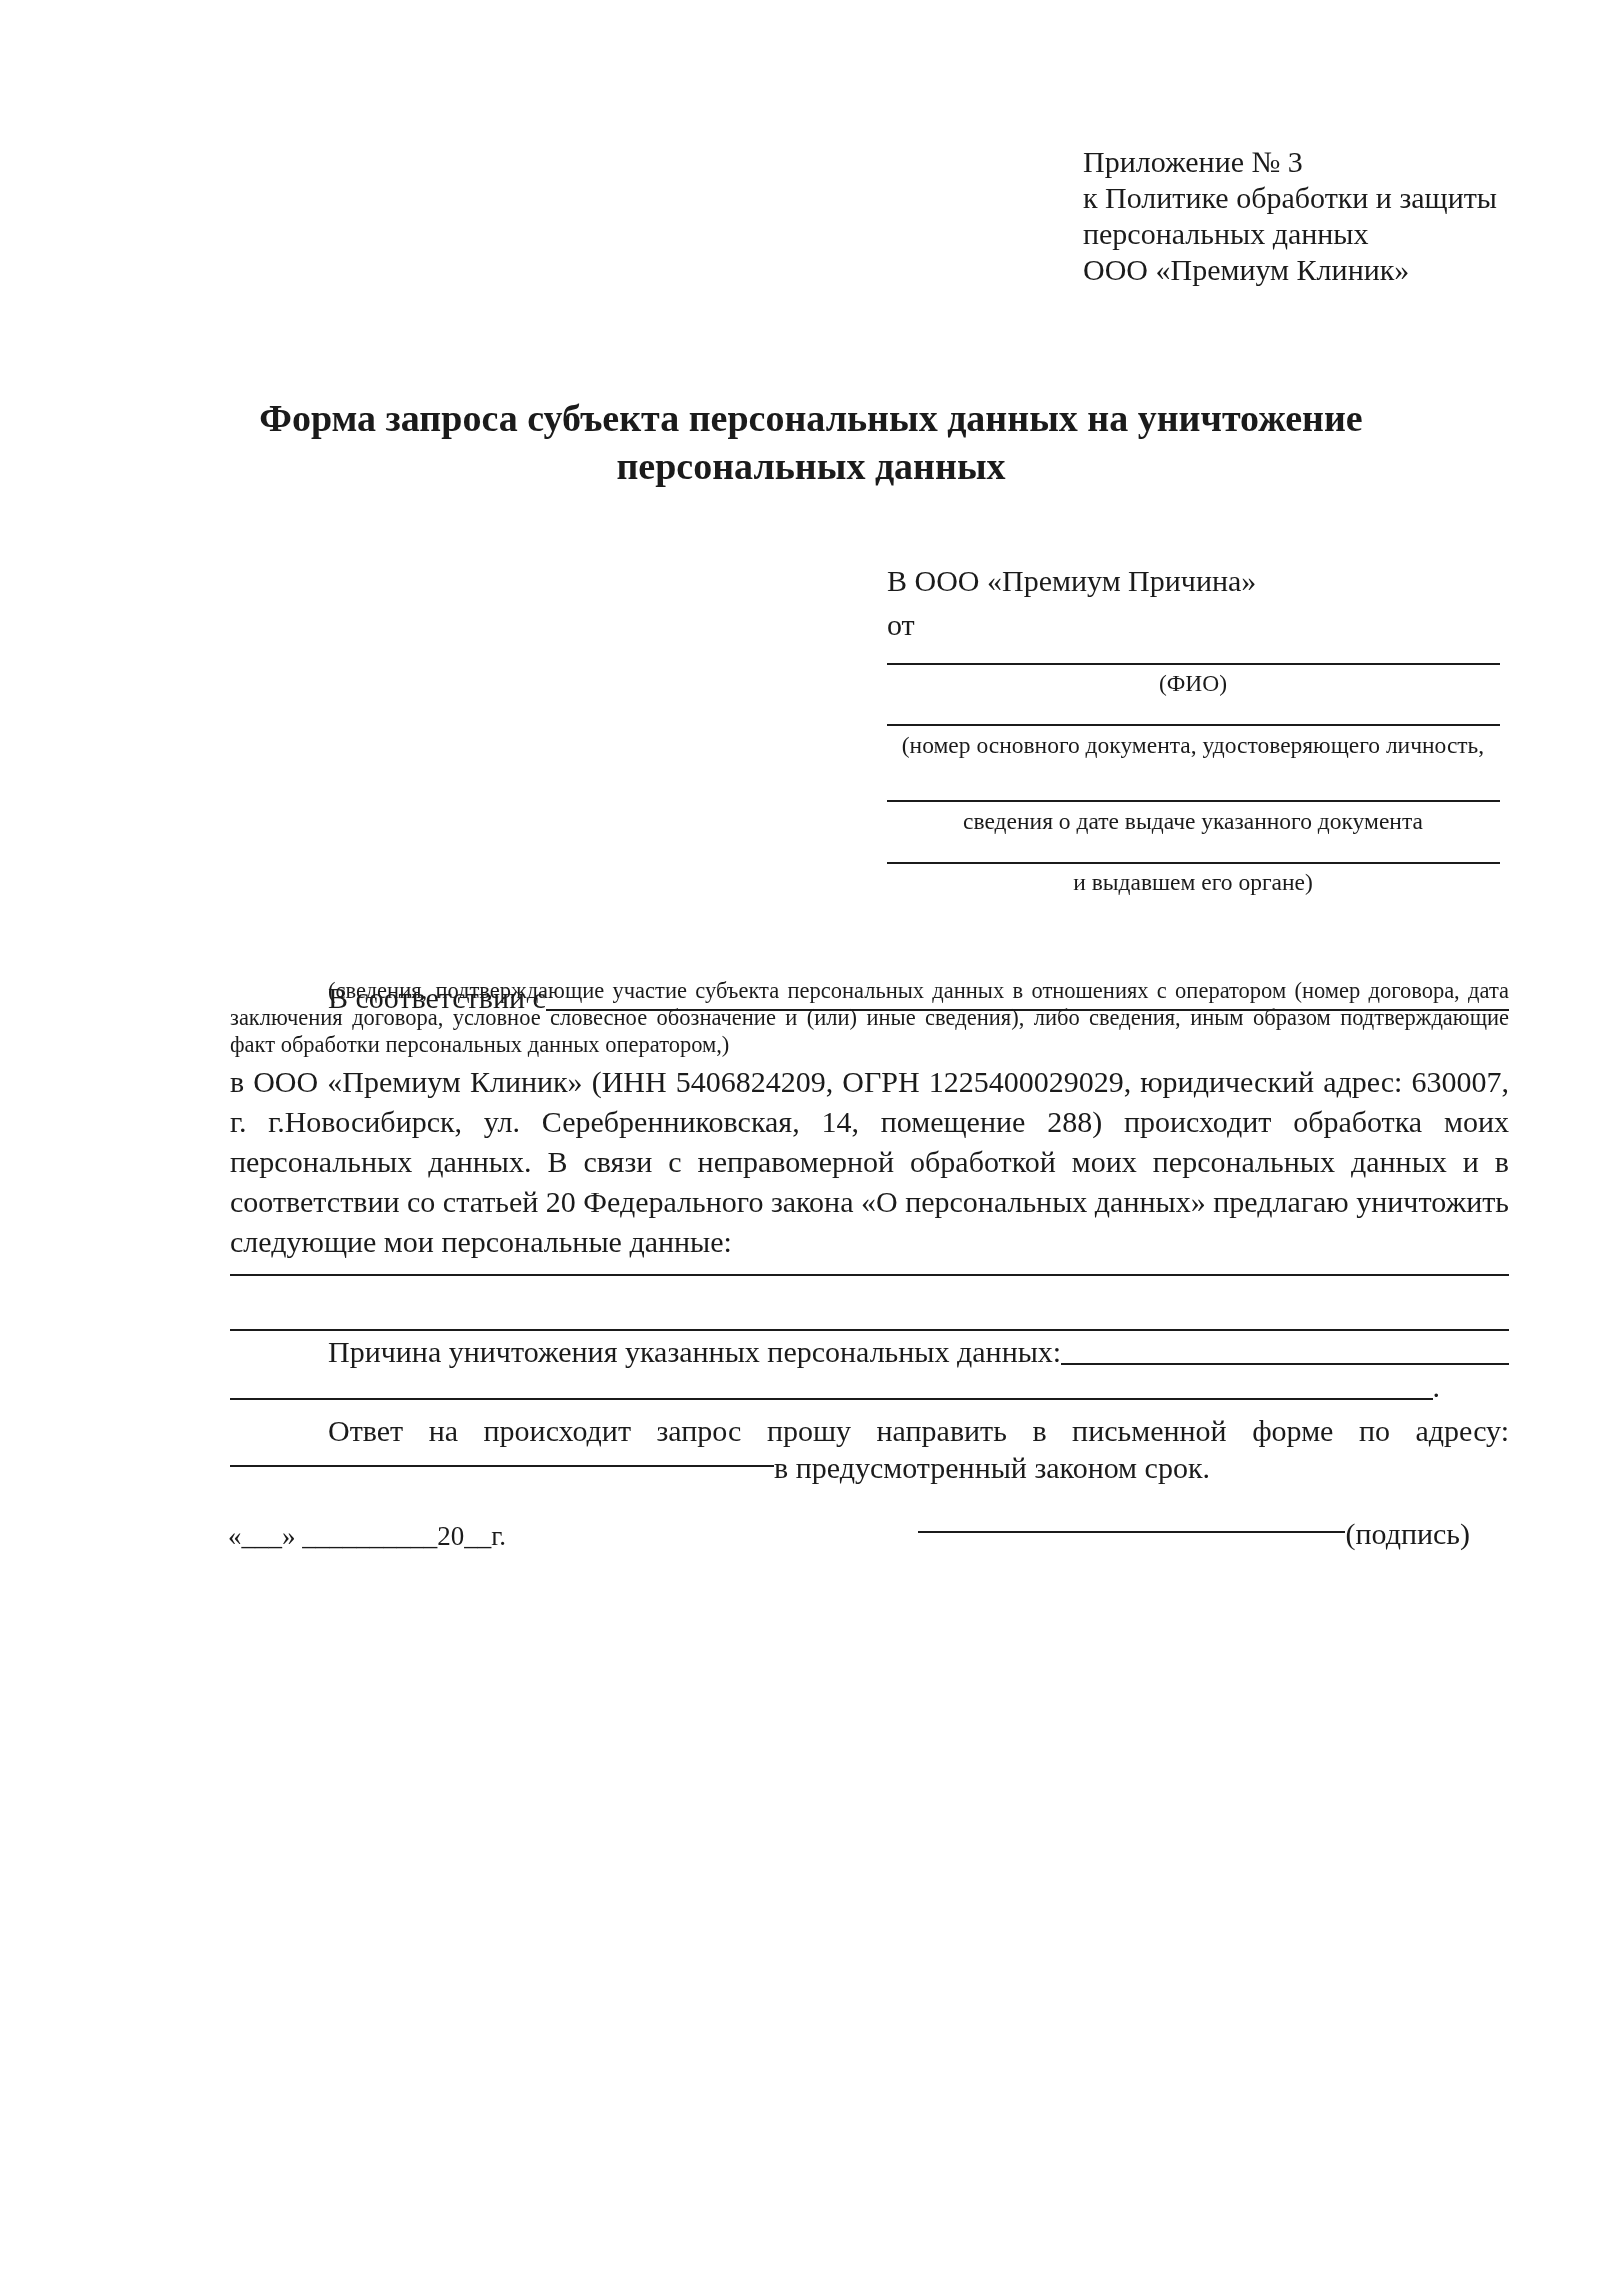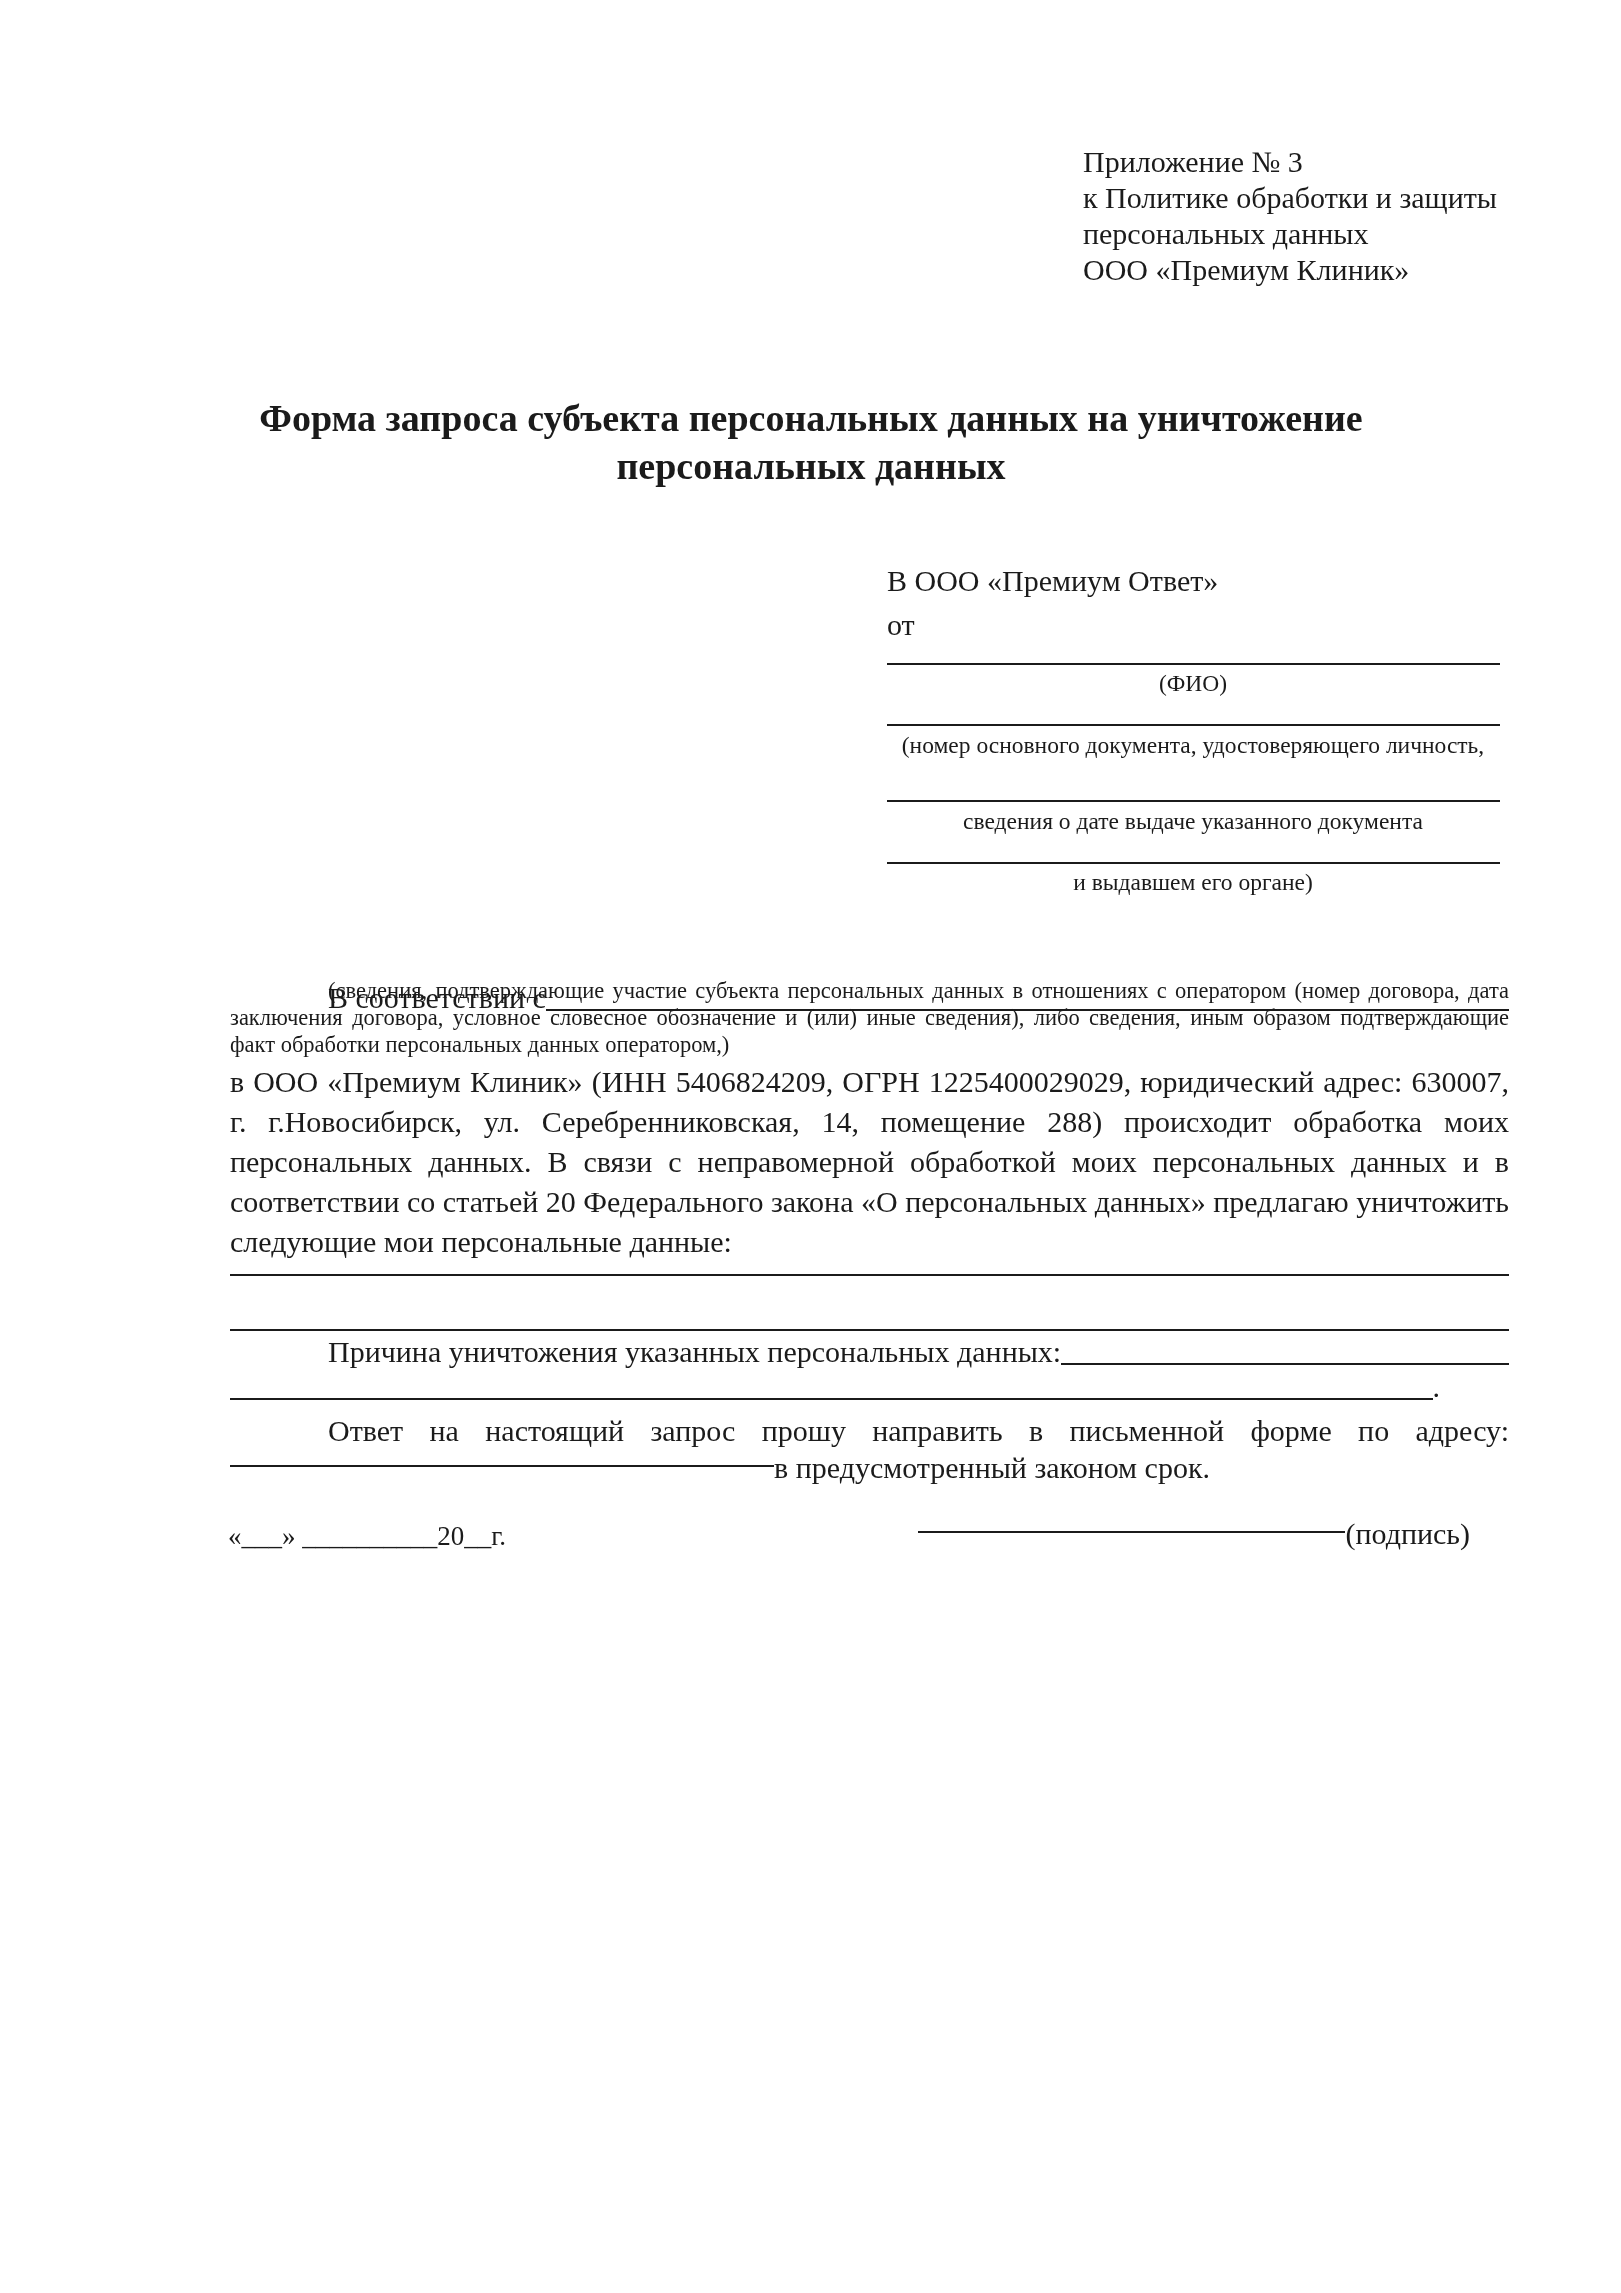--- a/index.html
+++ b/index.html
@@ -90,21 +90,21 @@
     <div>к Политике обработки и защиты</div>
     <div>персональных данных</div>
     <div>ООО «Премиум Клиник»</div>
   </div>
 
   <div class="title">
     <div>Форма запроса субъекта персональных данных на уничтожение</div>
     <div>персональных данных</div>
   </div>
 
-  <div class="addr-to">В ООО «Премиум Ответ»</div>
+  <div class="addr-to">В ООО «Премиум Причина»</div>
   <div class="addr-from">от</div>
 
   <div class="rule r1"></div>
   <div class="cap c1">(ФИО)</div>
 
   <div class="rule r2"></div>
   <div class="cap c2">(номер основного документа, удостоверяющего личность,</div>
 
   <div class="rule r3"></div>
   <div class="cap c3">сведения о дате выдаче указанного документа</div>
@@ -127,21 +127,21 @@
   <div class="row prichina">
     <span>Причина уничтожения указанных персональных данных:</span>
     <span class="fill-line"></span>
   </div>
 
   <div class="row dotline">
     <span class="fill-line"></span>
     <span>.</span>
   </div>
 
-  <div class="otvet">Ответ на настоящий запрос прошу направить в письменной форме по адресу:</div>
+  <div class="otvet">Ответ на происходит запрос прошу направить в письменной форме по адресу:</div>
 
   <div class="row addrline">
     <span class="fixed-line"></span>
     <span>в предусмотренный законом срок.</span>
   </div>
 
   <div class="date-text">«___» __________20__г.</div>
   <div class="sig-group">
     <span class="fill-line"></span>
     <span>(подпись)</span>

